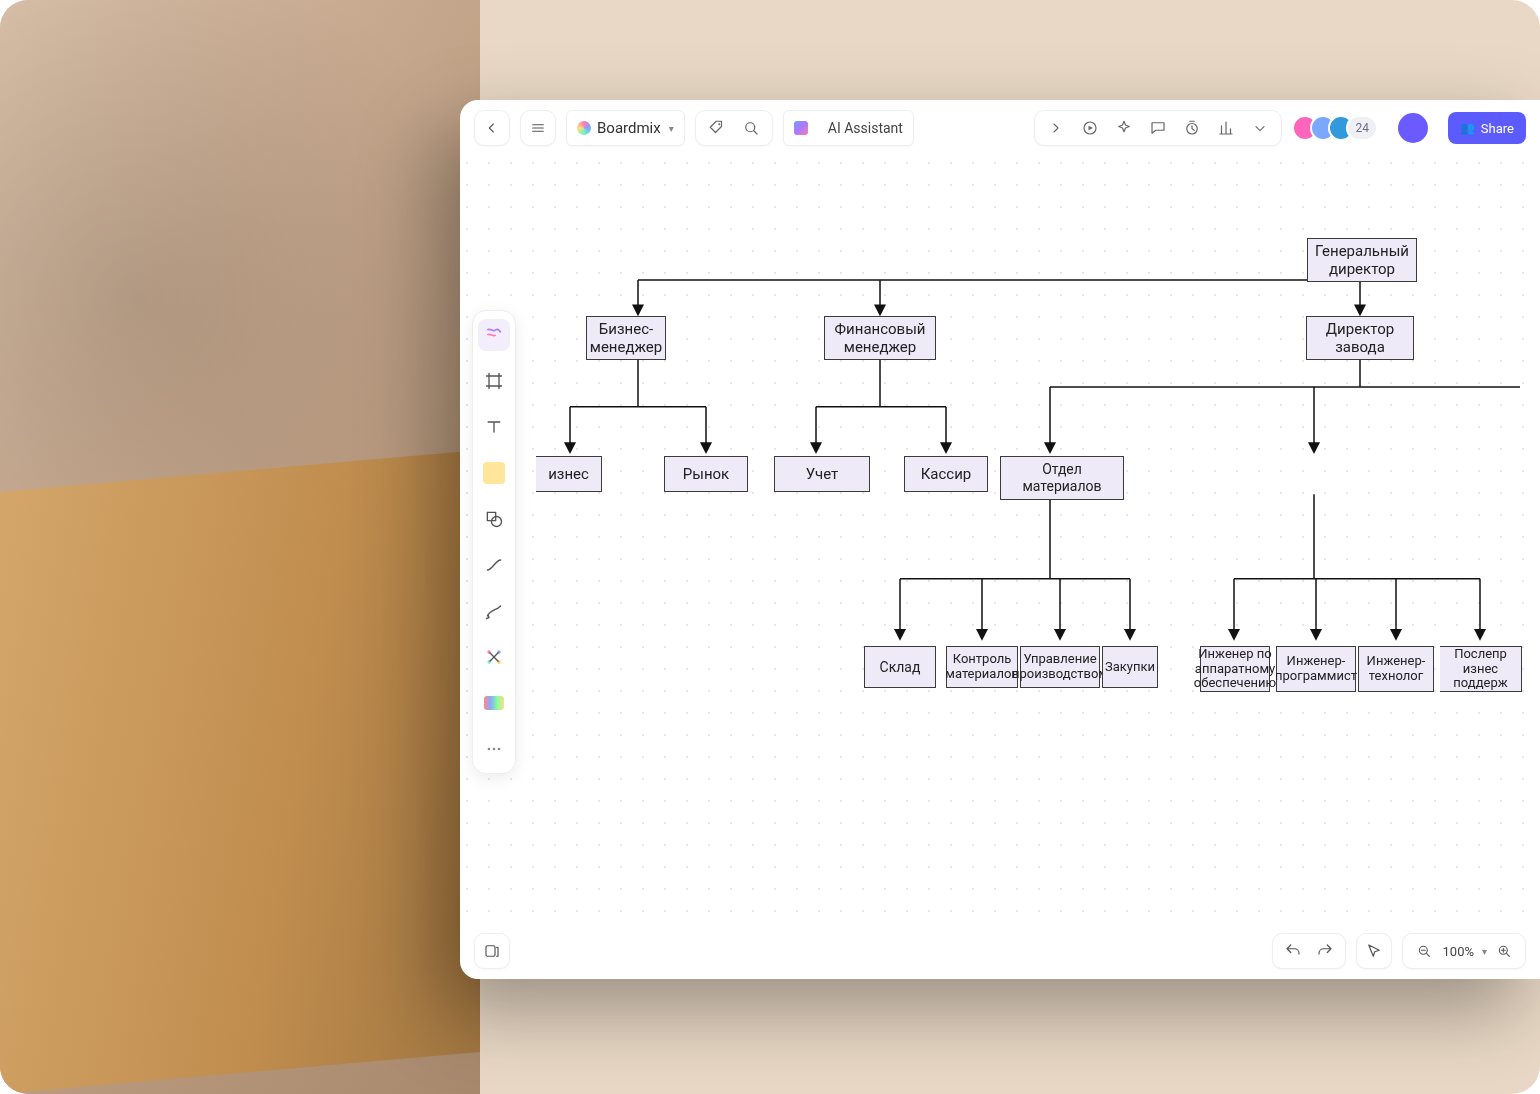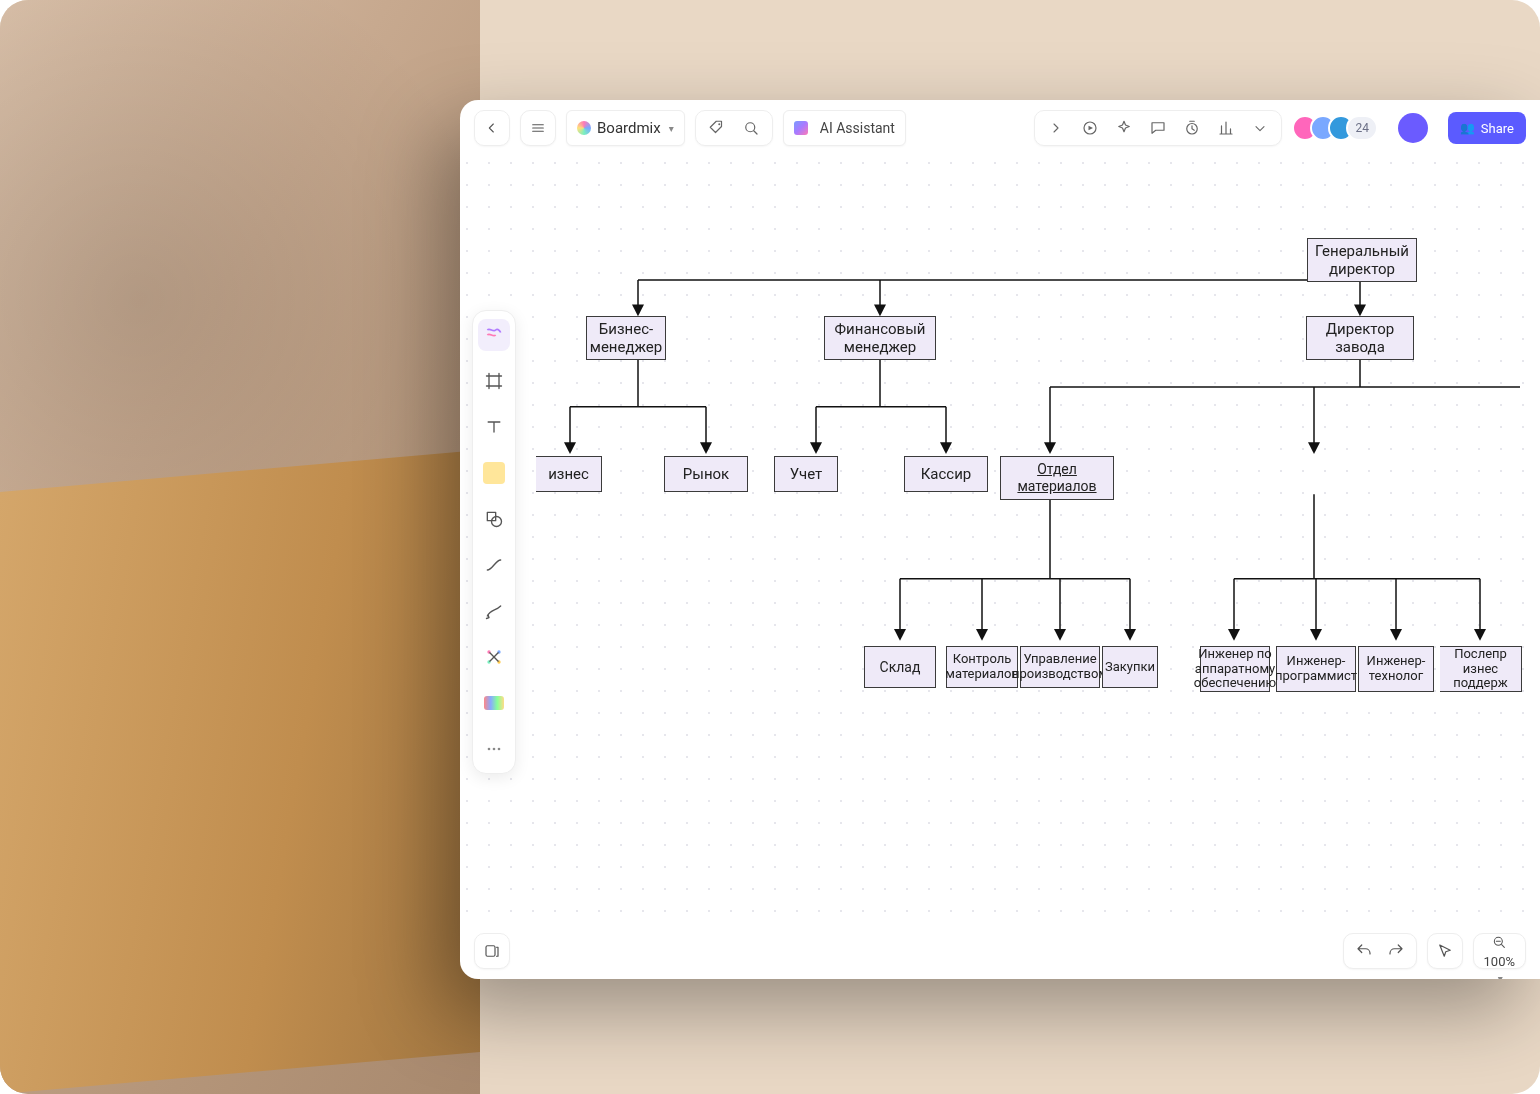--- a/index.html
+++ b/index.html
@@ -25,21 +25,21 @@
     overflow: hidden;
   }
 
   
   .topbar { position:absolute; left:0; top:0; right:0; height:56px; display:flex; align-items:center; padding:0 14px; gap:10px; }
   .pill { display:flex; align-items:center; gap:6px; height:36px; padding:0 10px; border:1px solid #eee; background:#fff; border-radius:6px; box-shadow: 0 1px 2px rgba(0,0,0,.04); }
   .iconbtn { width:36px; height:36px; border:1px solid #eee; border-radius:10px; display:flex; align-items:center; justify-content:center; background:#fff; cursor:pointer; color:#555; box-shadow:0 1px 2px rgba(0,0,0,.04); }
   .brand-dot { width:14px; height:14px; border-radius:50%; background: conic-gradient(#ff7ab6, #7aa8ff, #7af0c0, #ffe07a, #ff7ab6); }
   .topbar .title { font-size:15px; color:#333; }
   .chev { font-size:10px; color:#888; margin-left:2px; }
-  .ai { display:flex; align-items:center; gap:12px; font-size:14px; color:#444; }
+  .ai { display:flex; align-items:center; gap:20px; font-size:14px; color:#444; }
   .ai .a-icon { width:14px; height:14px; border-radius:3px; background: linear-gradient(135deg,#7a9bff,#a97aff,#ff7ab6); }
   .cluster { display:flex; align-items:center; gap:4px; padding:0 6px; height:36px; border:1px solid #eee; border-radius:10px; background:#fff; box-shadow:0 1px 2px rgba(0,0,0,.04); }
   .cluster .ic { width:30px; height:30px; display:flex; align-items:center; justify-content:center; color:#666; cursor:pointer; border-radius:8px; }
   .spacer { flex:1; }
   .avatars { display:flex; align-items:center; }
   .avatars .av { width:26px; height:26px; border-radius:50%; border:2px solid #fff; margin-left:-8px; background:#ccc; }
   .avatars .av:nth-child(1){ background:#f6b; margin-left:0;}
   .avatars .av:nth-child(2){ background:#7aa8ff;}
   .avatars .av:nth-child(3){ background:#39d;}
   .avatars .count { margin-left:-8px; width:auto; padding:0 7px; height:26px; border-radius:13px; border:2px solid #fff; background:#eef0f6; color:#6b6f86; font-size:12px; display:flex; align-items:center; }
@@ -59,21 +59,21 @@
   .toolrail { position:absolute; left:12px; top:210px; width:44px; background:#fff; border:1px solid #eee; border-radius:14px; padding:8px 0; box-shadow:0 4px 16px rgba(0,0,0,.08); display:flex; flex-direction:column; align-items:center; gap:14px; }
   .toolrail .tool { width:32px; height:32px; border-radius:8px; display:flex; align-items:center; justify-content:center; color:#555; cursor:pointer; }
   .toolrail .tool.active { background:#f2eefc; }
   .toolrail .tool svg { width:20px; height:20px; }
   .toolrail .sticky { width:22px; height:22px; background:#ffe69a; border-radius:4px; }
   .toolrail .palette { width:20px; height:14px; border-radius:3px; background: linear-gradient(90deg,#f88,#8af,#8f9,#fd8); }
 
   
   .bottombar { position:absolute; left:0; right:0; bottom:0; height:56px; display:flex; align-items:center; padding:0 14px; gap:10px; }
   .bottombar .spacer { flex:1; }
-  .zoom { display:flex; align-items:center; gap:4px; height:36px; padding:0 8px; border:1px solid #eee; border-radius:10px; background:#fff; box-shadow:0 1px 2px rgba(0,0,0,.04);flex-direction:column; }
+  .zoom { display:flex; align-items:center; gap:4px; height:36px; padding:0 8px; border:1px solid #eee; border-radius:10px; background:#fff; box-shadow:0 1px 2px rgba(0,0,0,.04); }
   .zoom .z { width:26px; height:26px; display:flex; align-items:center; justify-content:center; color:#555; cursor:pointer; }
   .zoom .pct { font-size:13px; color:#444; padding:0 2px; }
   .mini { display:flex; align-items:center; gap:4px; height:36px; padding:0 6px; border:1px solid #eee; border-radius:10px; background:#fff; box-shadow:0 1px 2px rgba(0,0,0,.04); }
   .mini .m { width:28px; height:28px; display:flex; align-items:center; justify-content:center; color:#555; cursor:pointer; }
 
   
   .node { position:absolute; background:#efeaf8; border:1px solid #3b3b3b; display:flex; align-items:center; justify-content:center; text-align:center; font-size:15px; color:#222; line-height:1.2; padding:4px 6px; }
   .node.small { font-size:13px; line-height:1.15; }
   .node.cut { border-left:none; }
   .node.med { font-size:14px; }
@@ -235,23 +235,23 @@
 
       <div class="node" style="left:126px; top:160px; width:80px; height:44px;">Бизнес-
 менеджер</div>
       <div class="node" style="left:364px; top:160px; width:112px; height:44px;">Финансовый
 менеджер</div>
       <div class="node" style="left:846px; top:160px; width:108px; height:44px;">Директор
 завода</div>
 
       <div class="node cut" style="left:76px; top:300px; width:66px; height:36px;">изнес</div>
       <div class="node" style="left:204px; top:300px; width:84px; height:36px;text-align:center;">Рынок</div>
-      <div class="node" style="left:314px; top:300px; width:64px; height:36px;">Учет</div>
+      <div class="node" style="left:314px; top:300px; width:96px; height:36px;">Учет</div>
       <div class="node" style="left:444px; top:300px; width:84px; height:36px;">Кассир</div>
-      <div class="node med" style="left:540px; top:300px; width:114px; height:44px;text-decoration:underline;">Отдел
+      <div class="node med" style="left:540px; top:300px; width:124px; height:44px;">Отдел
 материалов</div>
 
       <div class="node small" style="left:404px; top:490px; width:72px; height:42px; font-size:14px;">Склад</div>
       <div class="node small" style="left:486px; top:490px; width:72px; height:42px;">Контроль
 материалов</div>
       <div class="node small" style="left:560px; top:490px; width:80px; height:42px;">Управление
 производством</div>
       <div class="node small" style="left:642px; top:490px; width:56px; height:42px; font-size:13px;">Закупки</div>
 
       <div class="node small" style="left:740px; top:490px; width:70px; height:46px;">Инженер по

